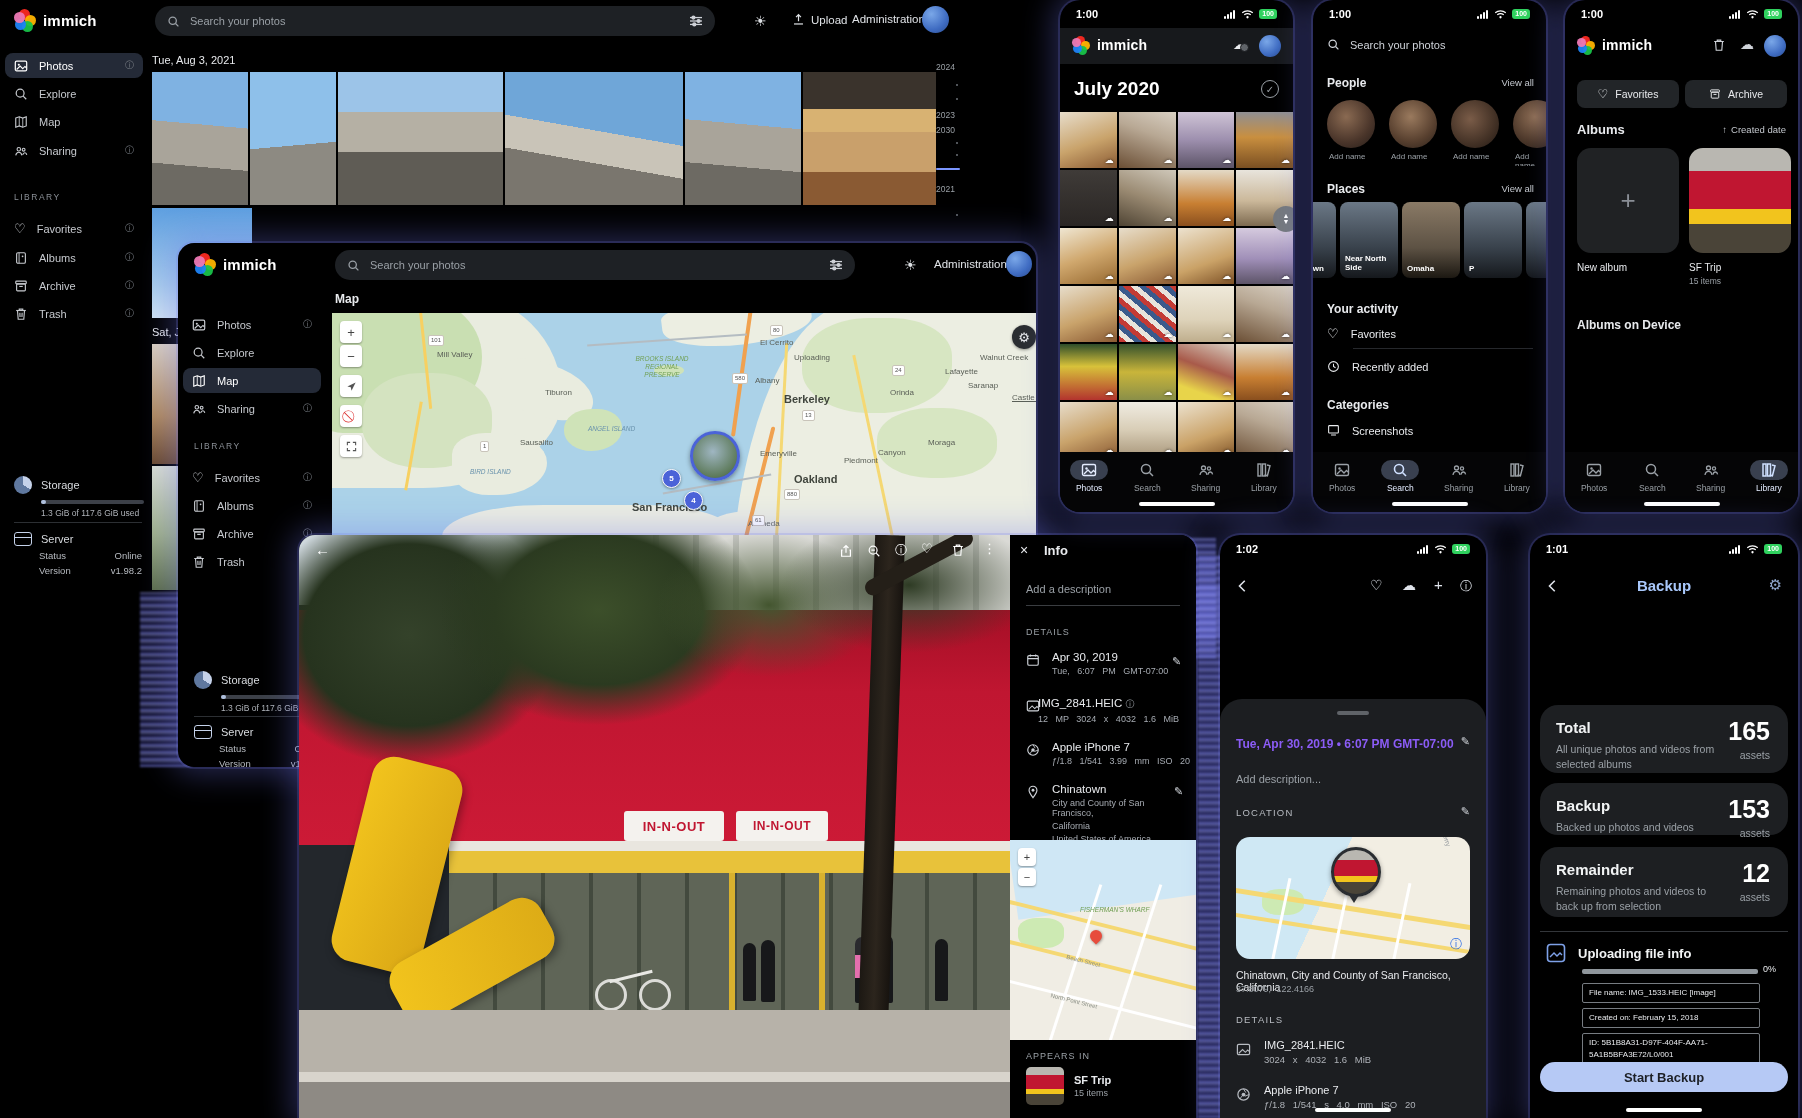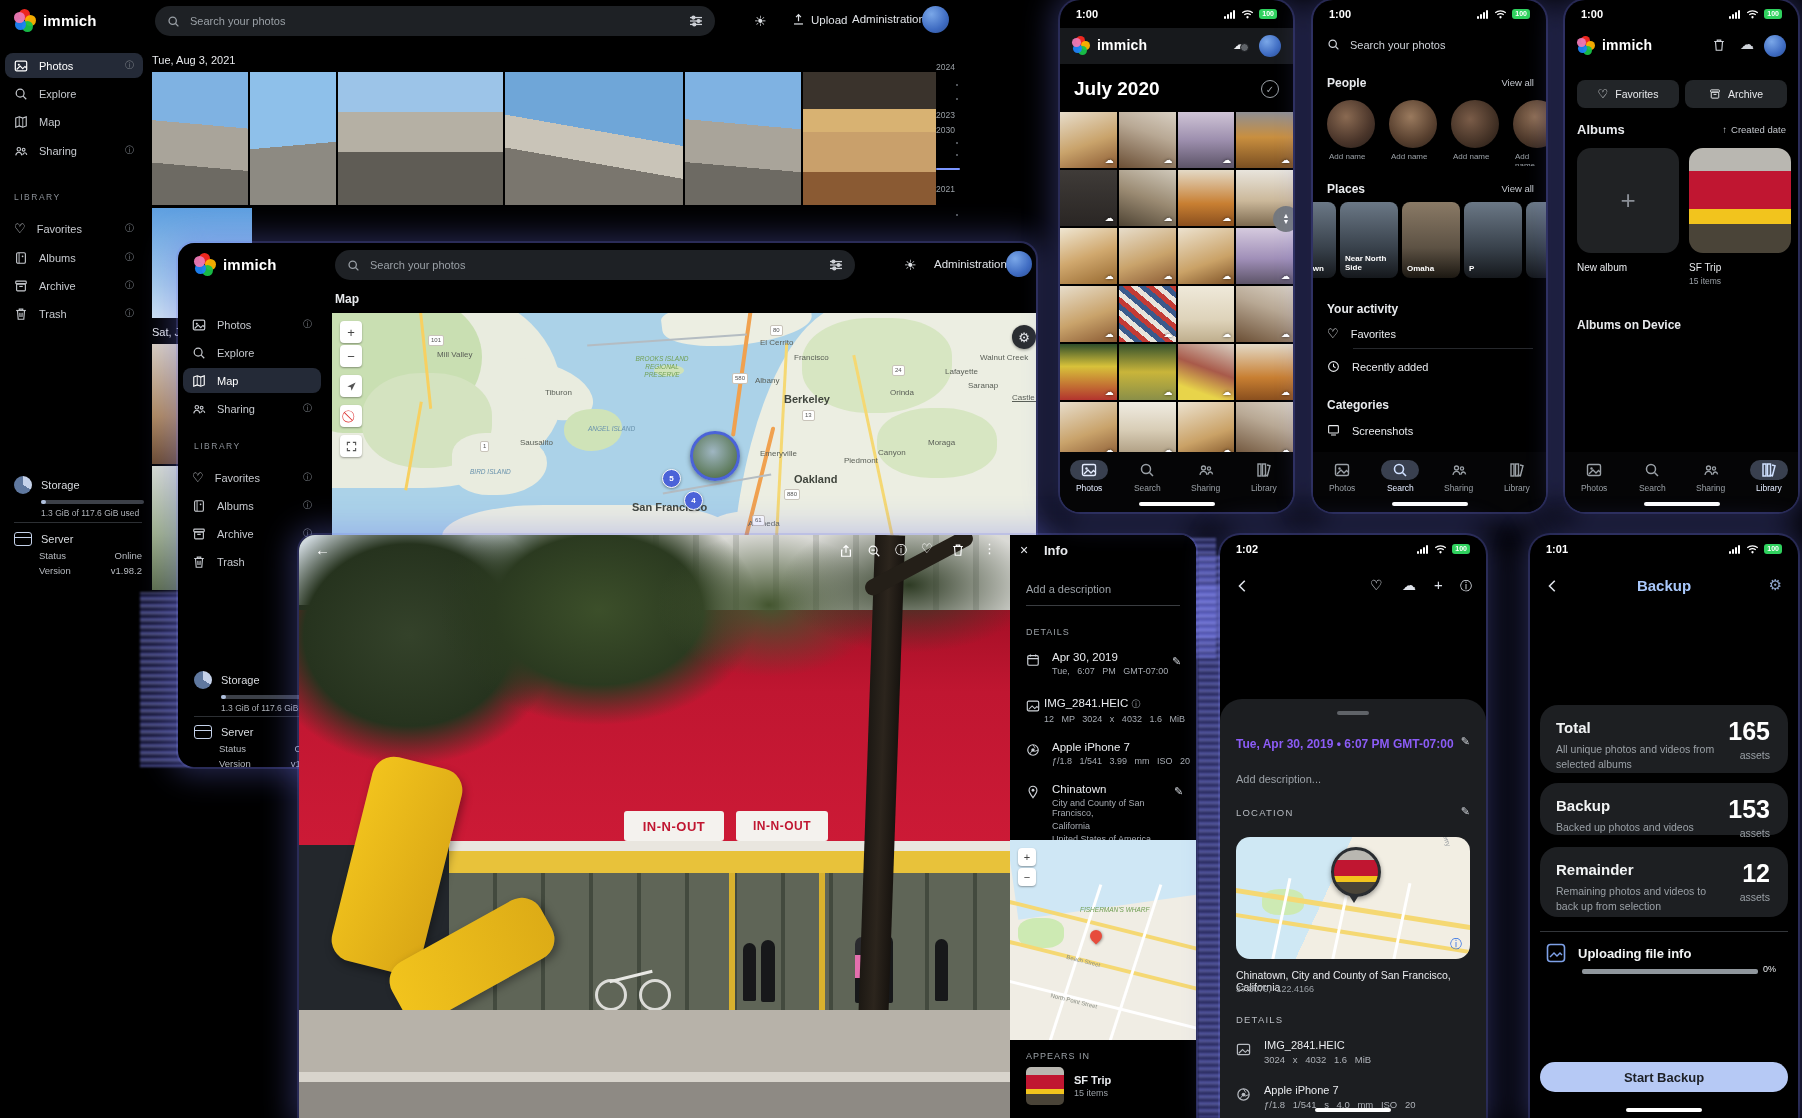--- a/index.html
+++ b/index.html
@@ -439,21 +439,21 @@
     <div class="ab" style="left:330px;top:170px;width:110px;height:2px;background:#b4bcc2;transform:rotate(-10deg);"></div>
     <div class="ab" style="left:448px;top:30px;width:3px;height:200px;background:#f5d873;transform:rotate(3deg);"></div>
     <div class="ab" style="left:540px;top:40px;width:3px;height:190px;background:#f5d873;transform:rotate(-12deg);"></div>
 
     <span class="ml" style="left:98px;top:37px;margin-left:7px;">Mill Valley</span>
     <span class="ml" style="left:213px;top:75px;">Tiburon</span>
     <span class="ml" style="left:188px;top:125px;">Sausalito</span>
     <span class="ml water" style="left:256px;top:112px;">ANGEL ISLAND</span>
     <span class="ml water" style="left:138px;top:155px;">BIRD ISLAND</span>
     <span class="ml" style="left:428px;top:25px;">El Cerrito</span>
-    <span class="ml" style="left:462px;top:40px;">Francisco</span>
+    <span class="ml" style="left:462px;top:40px;">Uploading</span>
     <span class="ml" style="left:423px;top:63px;">Albany</span>
     <span class="ml green" style="left:300px;top:42px;">BROOKS ISLAND REGIONAL PRESERVE</span>
     <span class="ml big" style="left:452px;top:80px;">Berkeley</span>
     <span class="ml" style="left:558px;top:75px;">Orinda</span>
     <span class="ml" style="left:613px;top:54px;">Lafayette</span>
     <span class="ml" style="left:648px;top:40px;">Walnut Creek</span>
     <span class="ml" style="left:636px;top:68px;">Saranap</span>
     <span class="ml" style="left:680px;top:80px;text-decoration:underline;">Castle Hill</span>
     <span class="ml" style="left:596px;top:125px;">Moraga</span>
     <span class="ml" style="left:546px;top:135px;">Canyon</span>
@@ -589,21 +589,21 @@
         <div class="irow-s">Tue, 6:07 PM GMT-07:00</div>
       </div>
       <span class="ab pencil" style="left:146px;top:4px;font-size:11px;">✎</span>
     </div>
 
     <div class="ab" style="left:16px;top:162px;">
       <svg class="ic ab" style="left:0;top:2px;" width="14" height="14" viewBox="0 0 16 16">
             <rect x="1.5" y="2.5" width="13" height="11" rx="1.5" fill="none" stroke="#cfd3d9" stroke-width="1.3"></rect>
             <path d="M3 12l4-4 3 3 2.5-2.5L14 10" fill="none" stroke="#cfd3d9" stroke-width="1.2"></path>
           </svg>
-      <div class="ab" style="left:18px;top:0;width:150px;">
+      <div class="ab" style="left:12px;top:0;width:150px;">
         <div class="irow-t"><span>IMG_2841.HEIC</span> <span class="g" style="font-size:9px;">ⓘ</span></div>
         <div class="irow-s">12 MP 3024 x 4032 1.6 MiB</div>
       </div>
     </div>
 
     <div class="ab" style="left:16px;top:206px;">
       <svg class="ic ab" style="left:0;top:2px;" width="14" height="14" viewBox="0 0 16 16">
             <circle cx="8" cy="8" r="6" fill="none" stroke="#cfd3d9" stroke-width="1.3"></circle>
             <circle cx="8" cy="8" r="2" fill="#cfd3d9"></circle>
             <g stroke="#cfd3d9" stroke-width="1">
@@ -1190,19 +1190,24 @@
   <div class="ab" style="left:10px;right:10px;top:396px;border-top:1px solid #33363a;"></div>
   <div class="ab" style="left:16px;top:408px;display:flex;align-items:center;gap:12px;">
     <svg class="ic" width="20" height="20" viewBox="0 0 20 20">
           <rect x="1.5" y="1.5" width="17" height="17" rx="3" fill="none" stroke="#7ea1e8" stroke-width="1.6"></rect>
           <path d="M4 14l4-4 3 3 3-3 2 2" fill="none" stroke="#7ea1e8" stroke-width="1.4"></path>
         </svg>
     <b style="color:#f1f3f4;font-size:13px;">Uploading file info</b>
   </div>
   <div class="ab" style="left:52px;top:434px;width:176px;height:5px;border-radius:2px;background:#8f969c;"></div>
   <span class="ab" style="left:233px;top:429px;color:#e8eaed;font-size:9px;">0%</span>
+  <div class="ab" style="left:52px;top:448px;width:178px;">
+    <div class="filerow">File name: IMG_1533.HEIC [image]</div>
+    <div class="filerow">Created on: February 15, 2018</div>
+    <div class="filerow">ID: 5B1B8A31-D97F-404F-AA71-5A1B5BFA3E72/L0/001</div>
+  </div>
   <div class="pillbtn ab" style="left:10px;right:10px;top:527px;height:30px;font-size:13px;">
         <span>Start Backup</span>
       </div>
   <div class="hbar"></div>
 </div>
 
 </div>
 
 </body></html>

